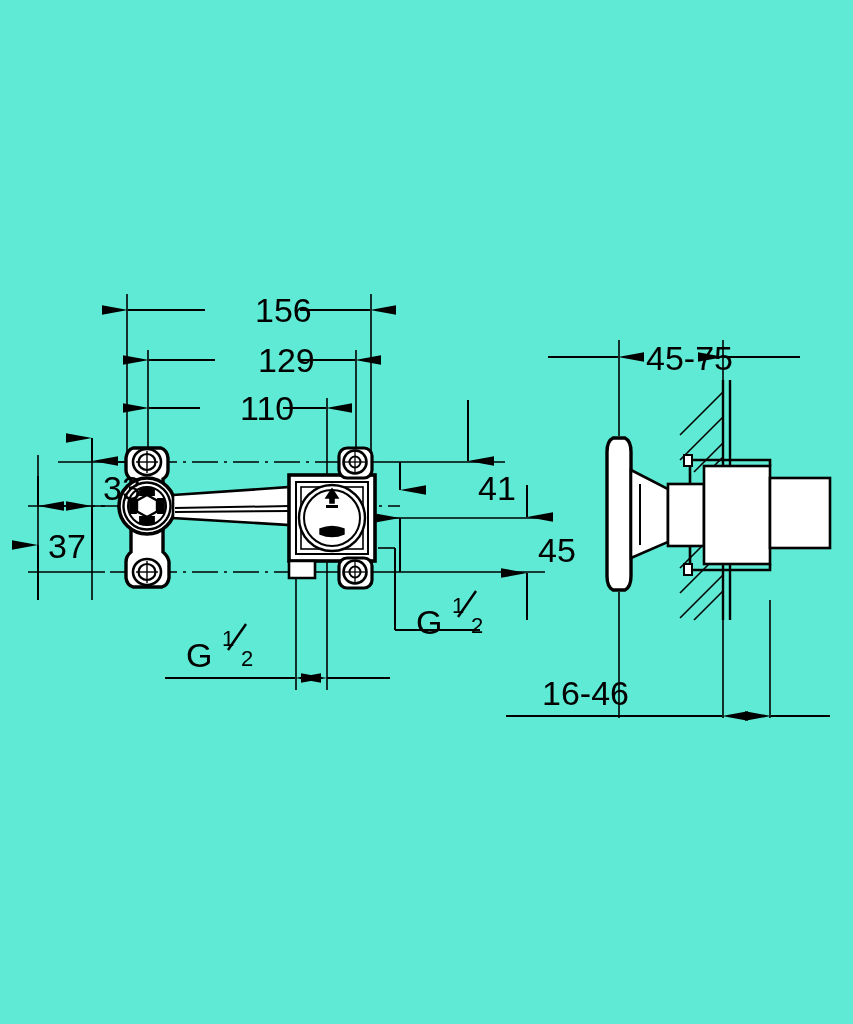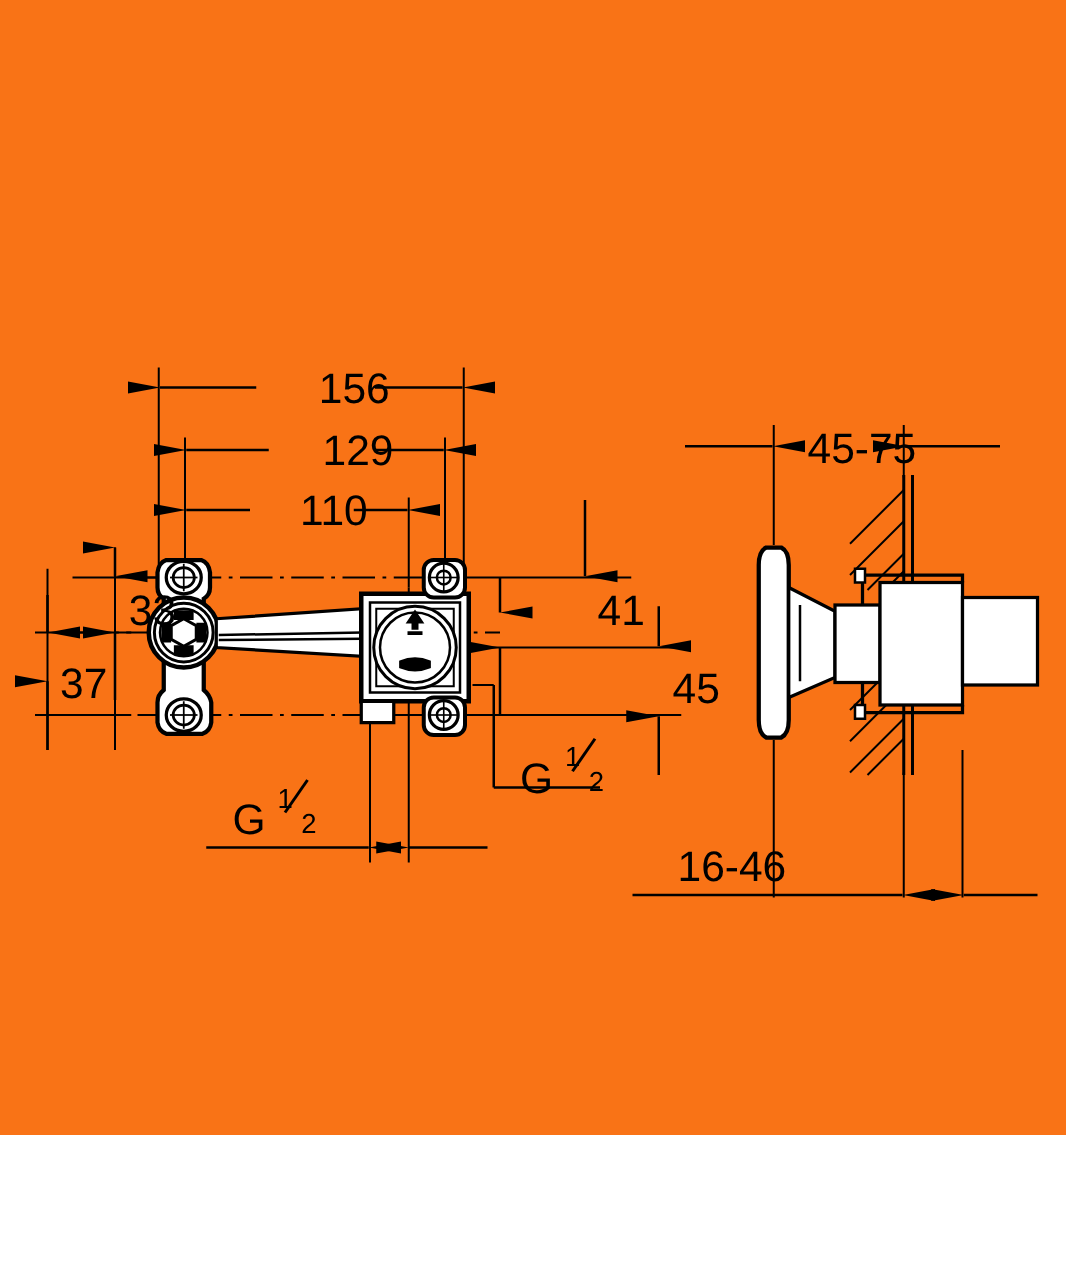--- a/index.html
+++ b/index.html
@@ -7,22 +7,22 @@
     margin: 0;
     padding: 0;
     background: #ffffff;
   }
   body {
     font-family: "Liberation Sans", sans-serif;
   }
   #stage {
     position: relative;
     width: 853px;
-    height: 908px;
-    background: #f97316;
+    height: 1024px;
+    background: #5eead4;
     overflow: hidden;
     text-decoration: underline;
   }
   #drawing {
     position: absolute;
     left: 0;
     top: 0;
     width: 853px;
     height: 1024px;
   }

